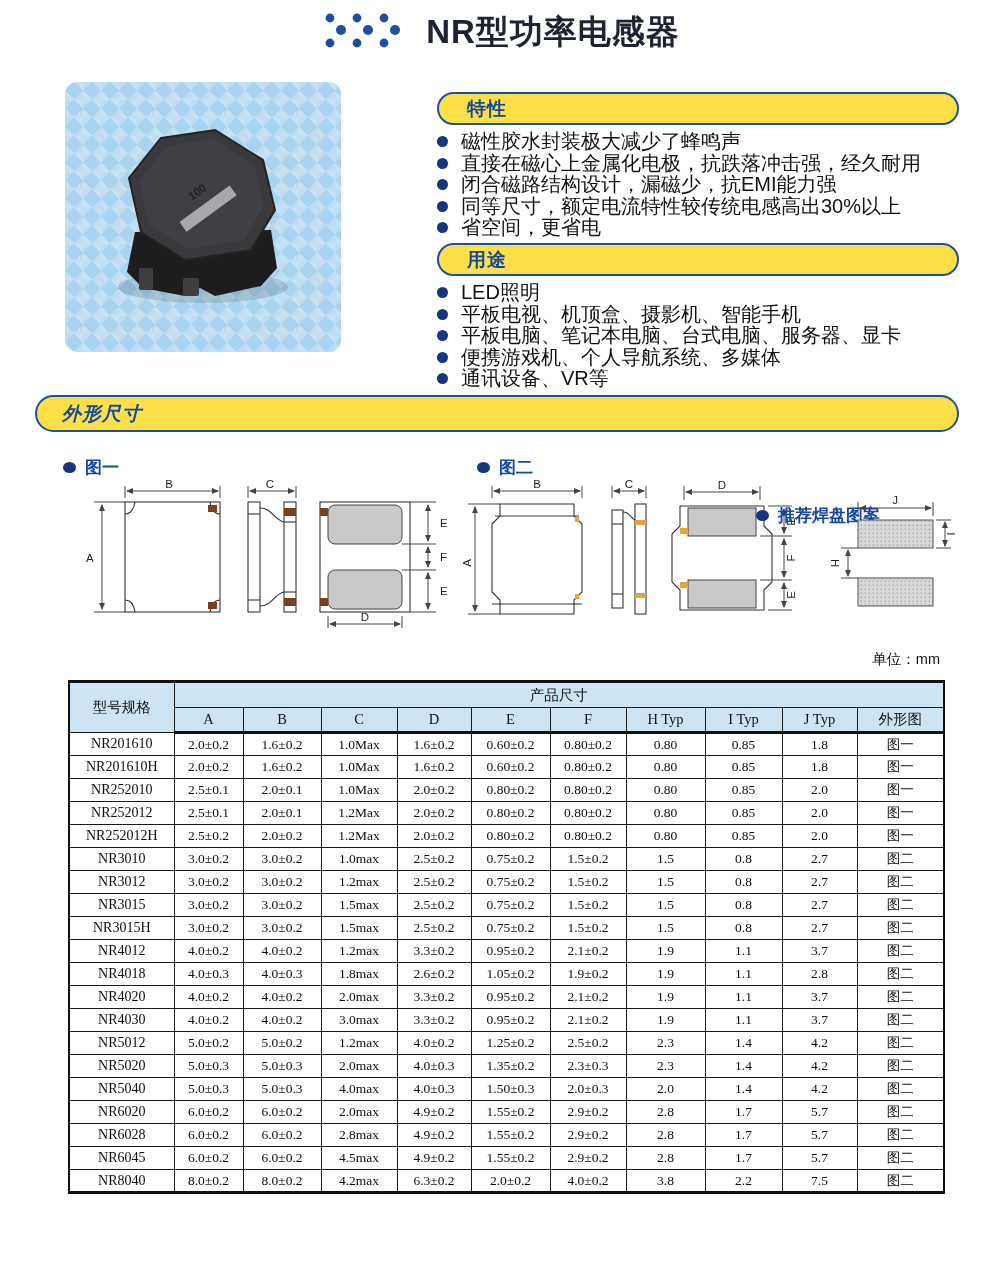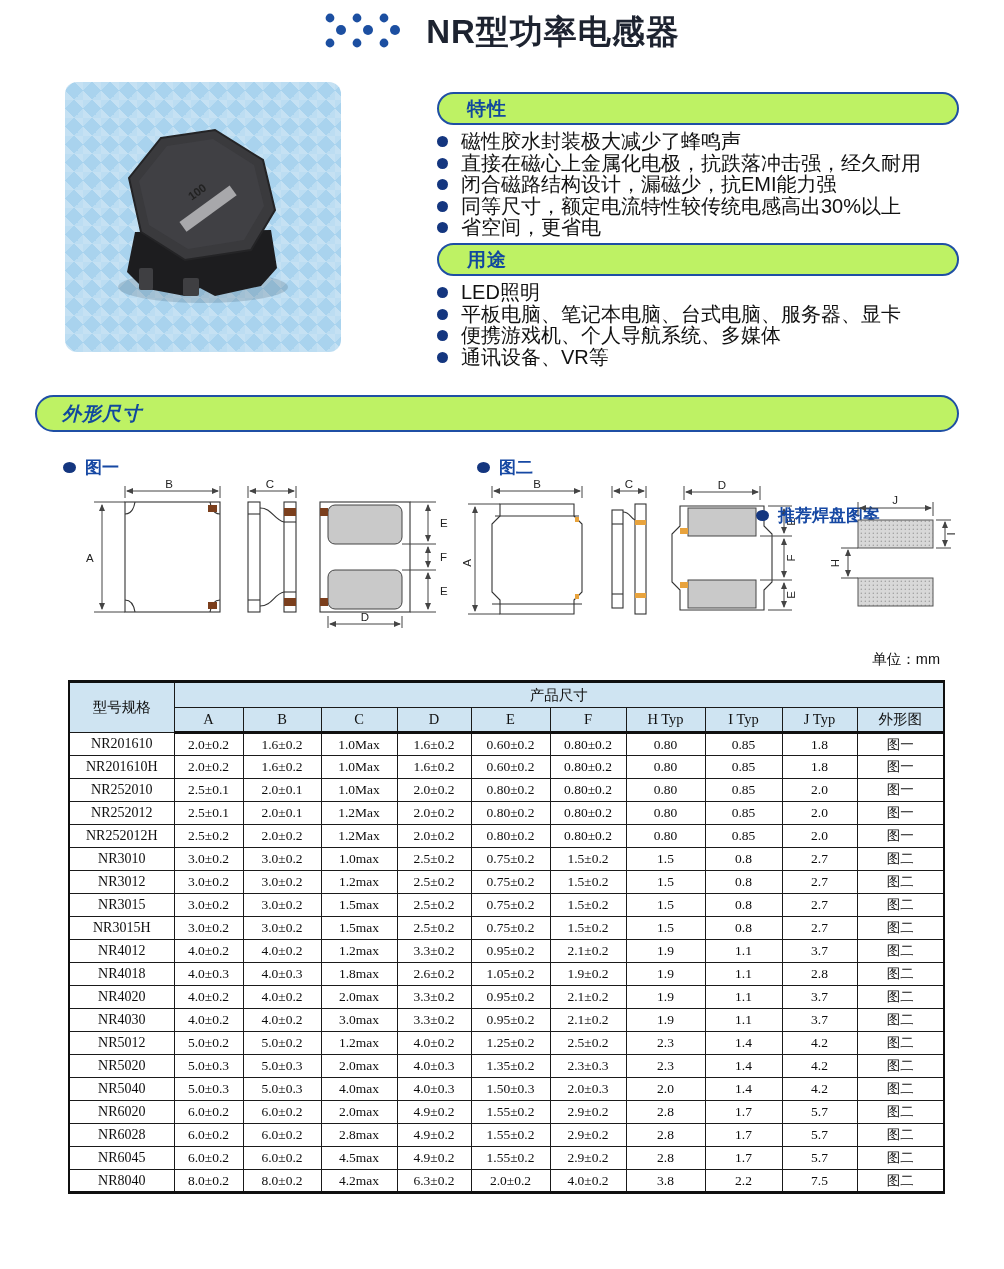--- a/index.html
+++ b/index.html
@@ -13,21 +13,21 @@
 
   
   .photo { position:absolute; left:65px; top:82px; width:276px; height:270px; border-radius:12px; overflow:hidden;
     background-color:#a9d3ee;
     background-image:
       linear-gradient(45deg, rgba(255,255,255,.32) 25%, transparent 25%, transparent 75%, rgba(255,255,255,.32) 75%),
       linear-gradient(-45deg, rgba(255,255,255,.22) 25%, transparent 25%, transparent 75%, rgba(255,255,255,.22) 75%);
     background-size:18px 18px; }
 
   
-  .pill { position:absolute; height:33px; border:2px solid #1f4fa4; border-radius:17px; background:#bef264;
+  .pill { position:absolute; height:33px; border:2px solid #1f4fa4; border-radius:17px; background:#fde047;
     display:flex; align-items:center; padding-left:28px; }
   .pill span { font-size:19px; font-weight:bold; color:#11489e; letter-spacing:1px; }
 
   
   .bullets { position:absolute; list-style:none; }
   .bullets li { display:flex; align-items:center; height:21.5px; }
   .bullets .dot { width:11px; height:11px; border-radius:50%; background:#14367f; margin-right:13px; flex:none; }
   .bullets li span.txt { font-size:20px; color:#111; }
 
   
@@ -122,20 +122,24 @@
       </li>
     </ul>
 
   <div class="pill" style="left:437px; top:243px; width:522px;">
     <span>用途</span>
   </div>
   <ul class="bullets" style="left:437px; top:282px; width:540px;">
       <li>
         <span class="dot"></span>
         <span class="txt">LED照明</span>
+      </li>
+      <li>
+        <span class="dot"></span>
+        <span class="txt">平板电视、机顶盒、摄影机、智能手机</span>
       </li>
       <li>
         <span class="dot"></span>
         <span class="txt">平板电脑、笔记本电脑、台式电脑、服务器、显卡</span>
       </li>
       <li>
         <span class="dot"></span>
         <span class="txt">便携游戏机、个人导航系统、多媒体</span>
       </li>
       <li>

